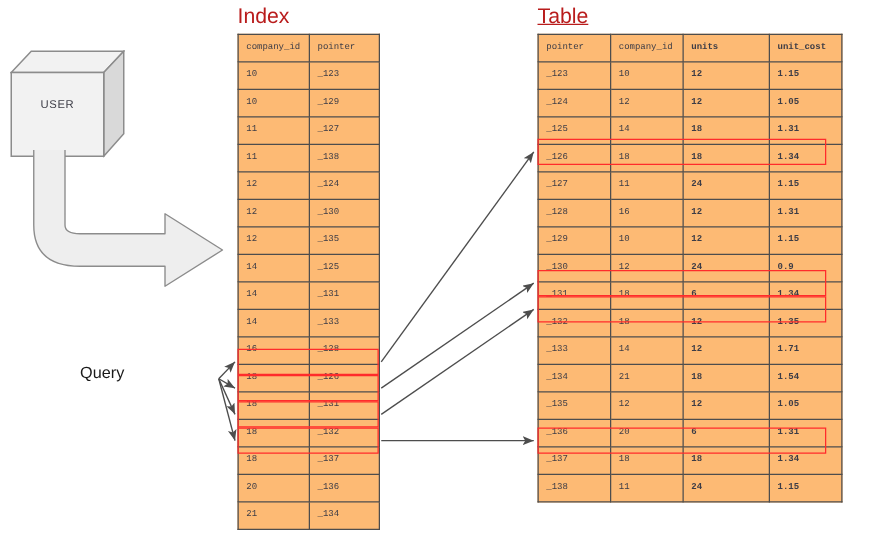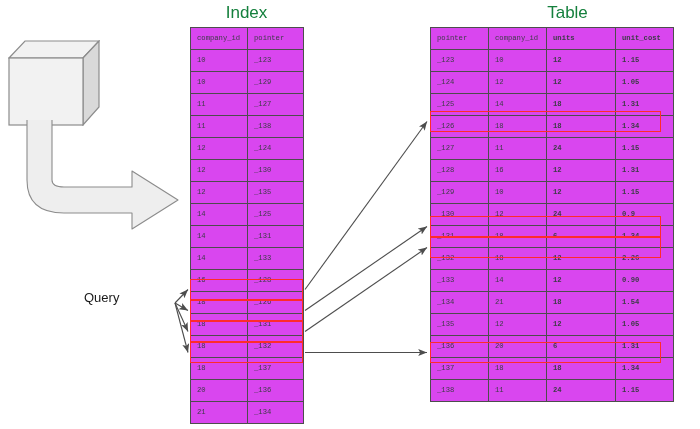--- a/index.html
+++ b/index.html
@@ -9,34 +9,34 @@
     font-family:"Liberation Sans", sans-serif;
     overflow:hidden;
     position:relative;
   }
   #stage{position:absolute;left:0;top:0;width:700px;height:429px;}
 
   
   .title{
     position:absolute;
     font-size:17px;
-    color:#15803d;
-    text-align:center;
+    color:#b91c1c;
+    text-align:left;
     font-family:"Liberation Sans", sans-serif;
     white-space:nowrap;
   }
   #index-title{left:190px;top:3px;width:113px;}
-  #table-title{left:452px;top:3px;width:231px;}
+  #table-title{left:430px;top:3px;width:231px;text-decoration:underline;}
 
   
   .grid{
     position:absolute;
     border-collapse:collapse;
     table-layout:fixed;
-    background:#d946ef;
+    background:#fdba74;
   }
   .grid td{
     border:1px solid #4d4d4d;
     font-family:"Liberation Mono", monospace;
     font-size:7.2px;
     color:#3c3c46;
     padding:0 0 0 6px;
     height:21px;
     line-height:21px;
     vertical-align:middle;
@@ -74,36 +74,36 @@
     pointer-events:none;
   }
 
   
   #query-arrow{position:absolute;left:18px;top:120px;width:175px;height:110px;}
   #query-label{
     position:absolute;left:64px;top:290px;
     font-size:13px;color:#1a1a1a;
     font-family:"Liberation Sans", sans-serif;
     pointer-events:none;
-    margin-left:20px;
   }
 
   
   #links{position:absolute;left:0;top:0;width:700px;height:429px;pointer-events:none;}
 </style>
 </head>
 <body>
 
 <div id="stage">
 
   <svg id="user-cube" viewBox="0 0 92 86">
     <polygon points="1,18 17,1 91,1 75,18" fill="#f2f2f2" stroke="#8c8c8c" stroke-width="1.2"></polygon>
     <polygon points="75,18 91,1 91,67 75,85" fill="#d9d9d9" stroke="#8c8c8c" stroke-width="1.2"></polygon>
     <rect x="1" y="18" width="74" height="67" fill="#f2f2f2" stroke="#8c8c8c" stroke-width="1.2"></rect>
   </svg>
+  <div id="user-label">USER</div>
 
   <svg id="query-arrow" viewBox="0 0 175 110">
     <path d="M9,0 L9,68 Q9,101 46,101 L114,101 L114,117 L160,88 L114,59 L114,75 L46,75
              Q34,75 34,68 L34,0 Z" transform="translate(0,-8)" fill="#eeeeee" stroke="#8c8c8c" stroke-width="1.1" stroke-linejoin="round"></path>
   </svg>
   <div id="query-label">Query</div>
 
   <div class="title" id="index-title">Index</div>
   <div class="title" id="table-title">Table</div>
 
@@ -243,27 +243,27 @@
         <tr>
           <td class="c0">_131</td>
           <td class="c1">18</td>
           <td class="c2">6</td>
           <td class="c3">1.34</td>
         </tr>
         <tr>
           <td class="c0">_132</td>
           <td class="c1">18</td>
           <td class="c2">12</td>
-          <td class="c3">2.26</td>
+          <td class="c3">1.35</td>
         </tr>
         <tr>
           <td class="c0">_133</td>
           <td class="c1">14</td>
           <td class="c2">12</td>
-          <td class="c3">0.90</td>
+          <td class="c3">1.71</td>
         </tr>
         <tr>
           <td class="c0">_134</td>
           <td class="c1">21</td>
           <td class="c2">18</td>
           <td class="c3">1.54</td>
         </tr>
         <tr>
           <td class="c0">_135</td>
           <td class="c1">12</td>

